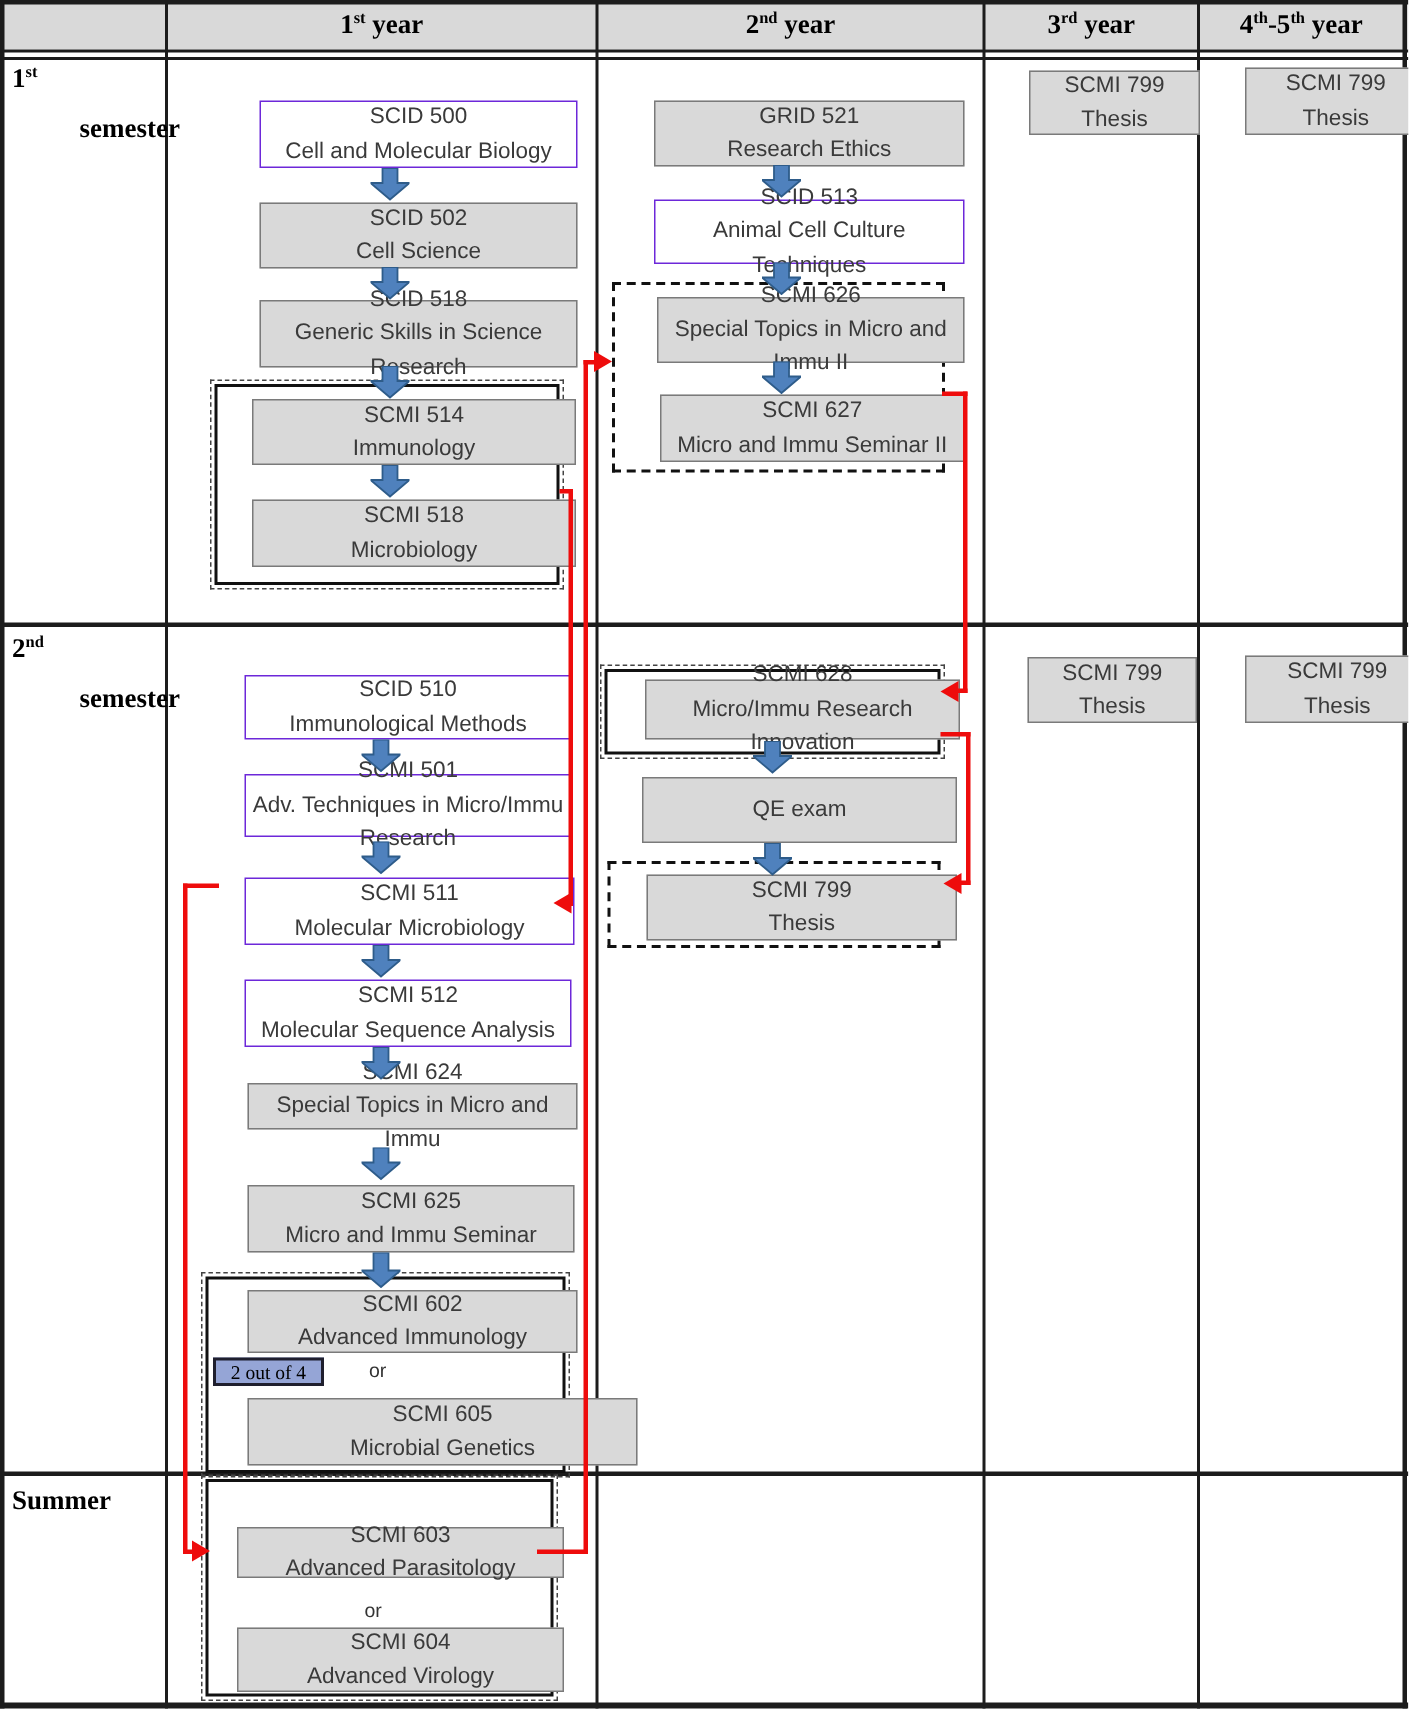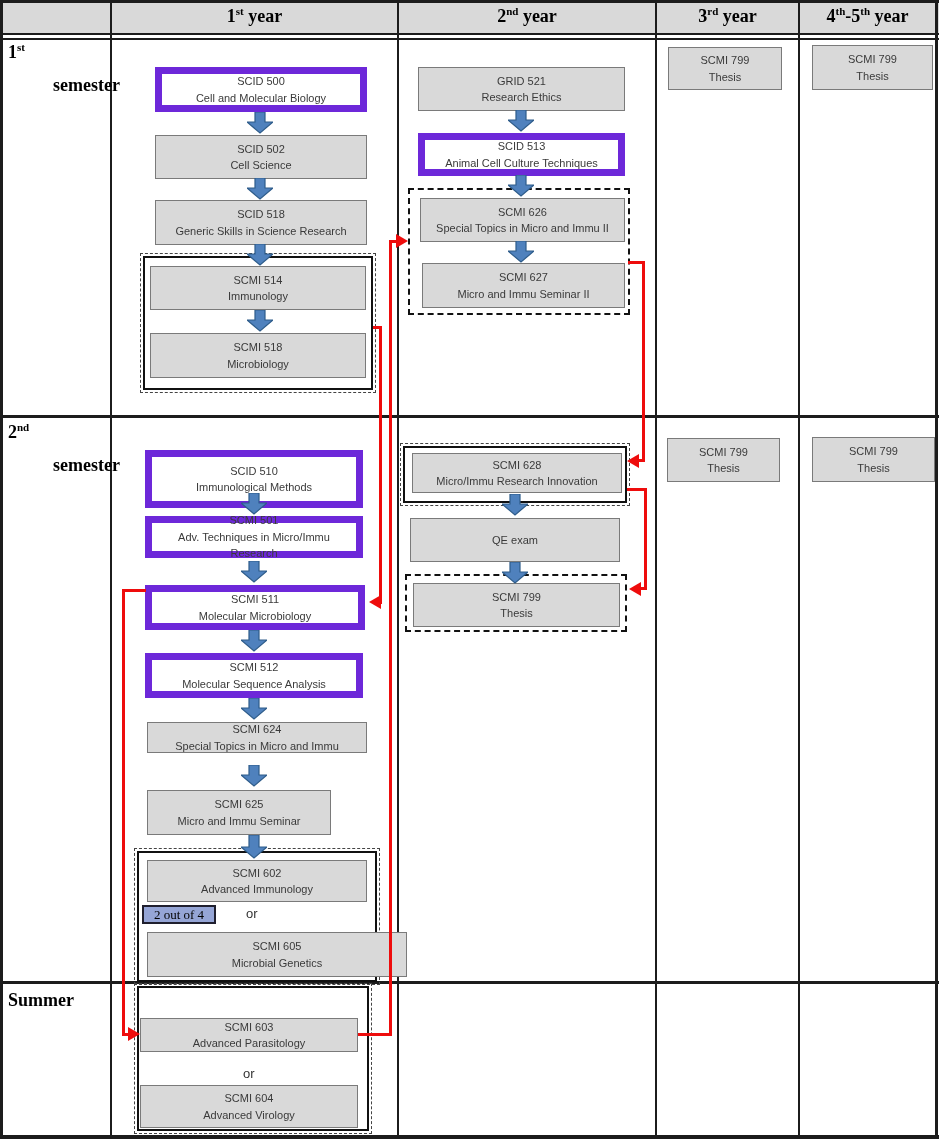--- a/index.html
+++ b/index.html
@@ -12,23 +12,23 @@
   .oline{position:absolute;background:#1c1c1c;}
   
   .year-h{position:absolute;top:0;height:33px;display:flex;align-items:center;justify-content:center;
           font-family:"Liberation Serif",serif;font-weight:bold;font-size:18px;color:#000;}
   .year-h sup{font-size:11px;line-height:0;}
   .row-h{position:absolute;font-family:"Liberation Serif",serif;font-weight:bold;font-size:18px;color:#000;}
   .row-h sup{font-size:11px;line-height:0;}
   .row-h .l2{margin-top:12px;margin-left:45px;}
   
   .cbox{position:absolute;box-sizing:border-box;display:flex;flex-direction:column;justify-content:center;
-        align-items:center;text-align:center;font-size:11px;line-height:1.5;color:#3a3a3a;padding:2px 3px;}
+        align-items:center;text-align:center;font-size:15px;line-height:1.5;color:#3a3a3a;padding:2px 3px;margin-left:18px;}
   .cbox.grey{background:#d9d9d9;border:1px solid #7a7a7a;}
-  .cbox.white{background:#ffffff;border:7px solid #6d28d9;}
+  .cbox.white{background:#ffffff;border:1px solid #6d28d9;}
   
   .grp{position:absolute;box-sizing:border-box;}
   .grp.soliddash{border:2px solid #111;outline:1px dashed #444;outline-offset:2px;}
   .grp.dashed{border:2px dashed #111;}
   
   .barrow{position:absolute;width:26px;}
   
   .rseg{position:absolute;background:#ee0c0c;z-index:6;}
   .rtri-l{position:absolute;width:0;height:0;border-top:7px solid transparent;border-bottom:7px solid transparent;
           border-right:12px solid #ee0c0c;z-index:6;}
@@ -131,41 +131,41 @@
 
   <div class="cbox grey" style="left:668px;top:47px;width:114px;height:43px;">
     <div>SCMI 799</div>
       <div>Thesis</div>
   </div>
   <div class="cbox grey" style="left:812px;top:45px;width:121px;height:45px;">
     <div>SCMI 799</div>
       <div>Thesis</div>
   </div>
 
-  <div class="cbox white" style="left:145px;top:450px;width:218px;height:58px;">
+  <div class="cbox white" style="left:145px;top:450px;width:218px;height:43px;">
     <div>SCID 510</div>
       <div>Immunological Methods</div>
   </div>
   <div class="cbox white" style="left:145px;top:516px;width:218px;height:42px;">
     <div>SCMI 501</div>
       <div>Adv. Techniques in Micro/Immu Research</div>
   </div>
   <div class="cbox white" style="left:145px;top:585px;width:220px;height:45px;">
     <div>SCMI 511</div>
       <div>Molecular Microbiology</div>
   </div>
   <div class="cbox white" style="left:145px;top:653px;width:218px;height:45px;">
     <div>SCMI 512</div>
       <div>Molecular Sequence Analysis</div>
   </div>
   <div class="cbox grey" style="left:147px;top:722px;width:220px;height:31px;">
     <div>SCMI 624</div>
       <div>Special Topics in Micro and Immu</div>
   </div>
-  <div class="cbox grey" style="left:147px;top:790px;width:184px;height:45px;">
+  <div class="cbox grey" style="left:147px;top:790px;width:218px;height:45px;">
     <div>SCMI 625</div>
       <div>Micro and Immu Seminar</div>
   </div>
   <div class="cbox grey" style="left:147px;top:860px;width:220px;height:42px;">
     <div>SCMI 602</div>
       <div>Advanced Immunology</div>
   </div>
   <div class="choose" style="left:142px;top:905px;width:74px;height:19px;">2 out of 4</div>
   <div class="orlab" style="left:246px;top:906px;">or</div>
   <div class="cbox grey" style="left:147px;top:932px;width:260px;height:45px;">

